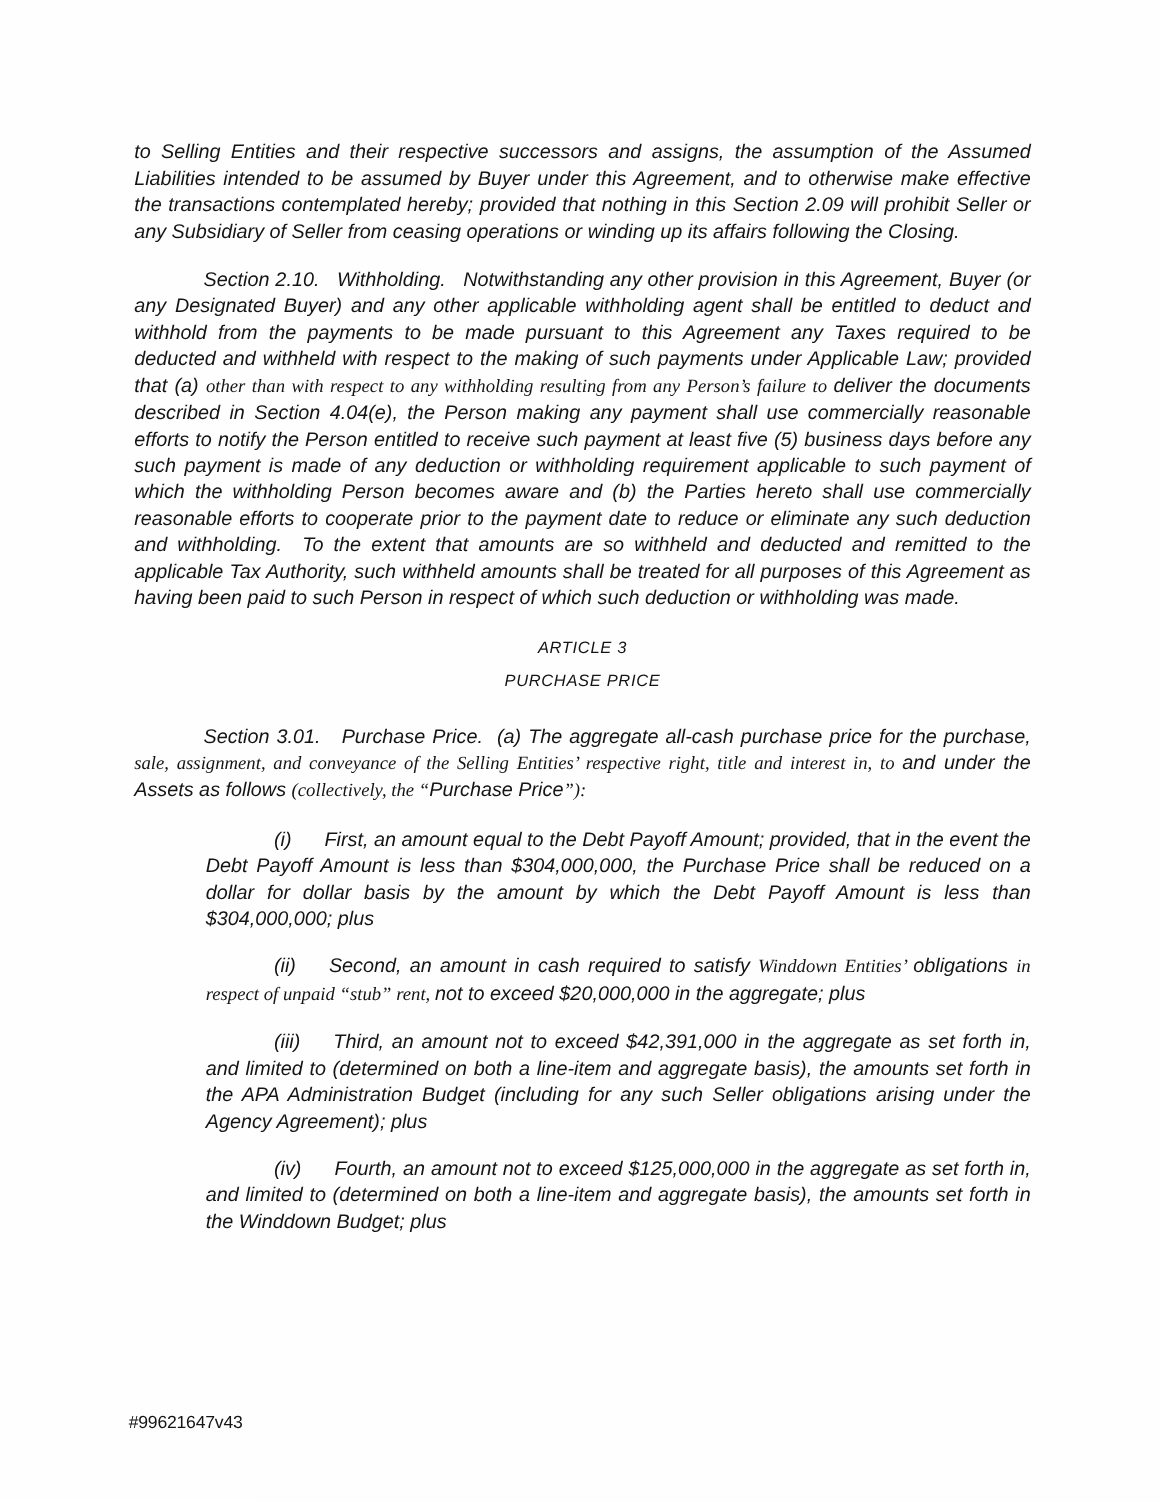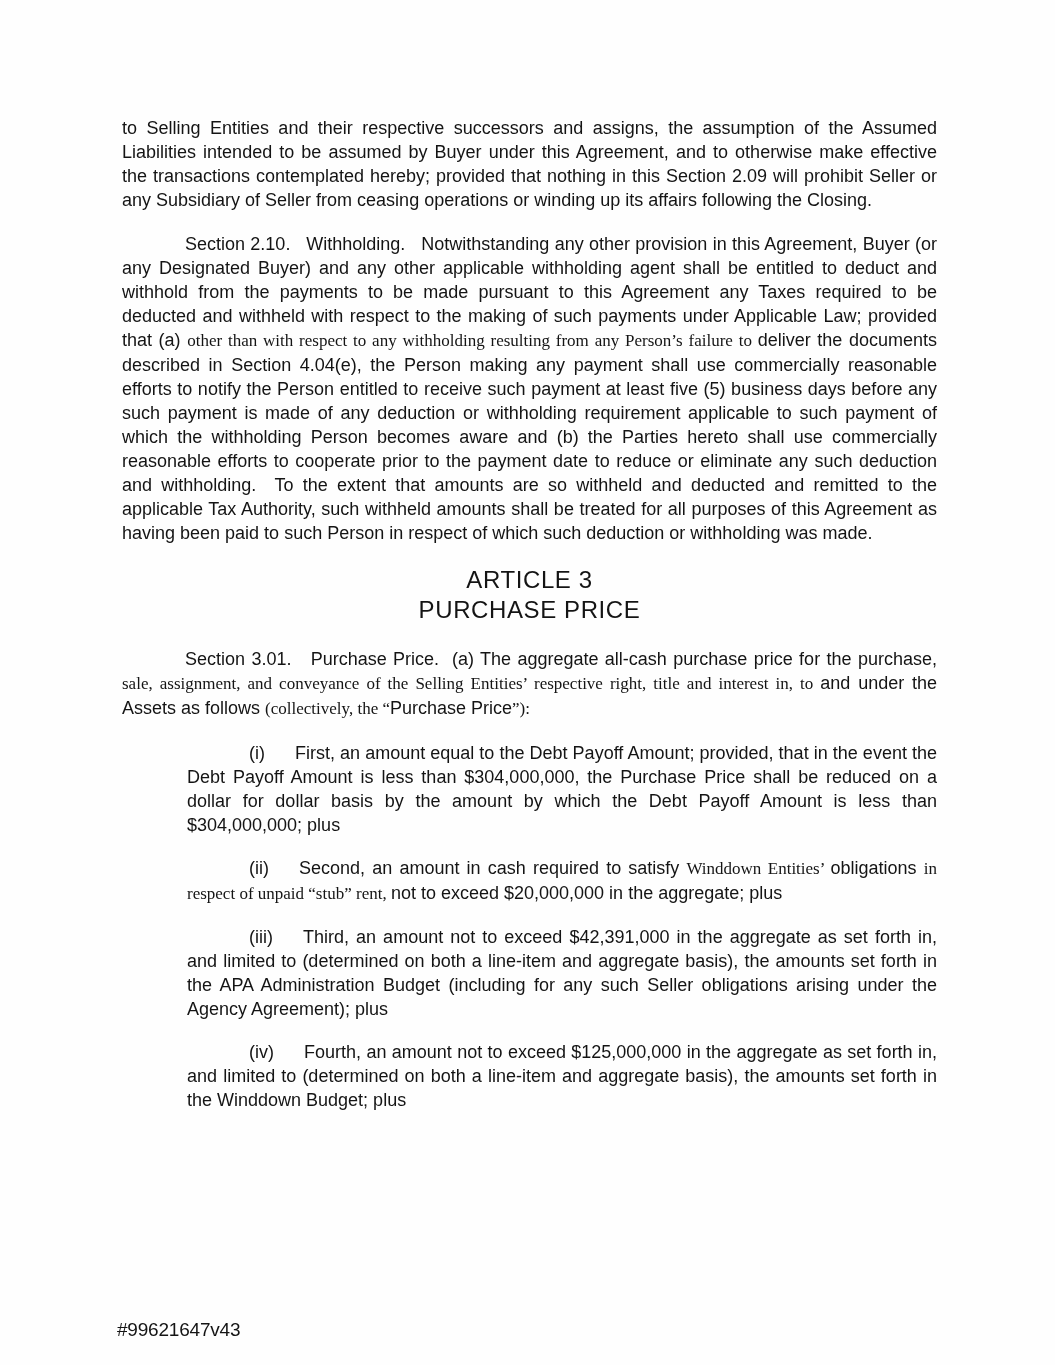--- a/index.html
+++ b/index.html
@@ -13,21 +13,22 @@
     height: 1365px;
     background: #fefefe;
     color: #141414;
     font-family: "Liberation Sans", sans-serif;
     overflow: hidden;
   }
   .content {
     position: absolute;
     left: 122px;
     right: 118px;
-    top: 116px;
+    top: 126px;
+    font-style: italic;
   }
   .para {
     margin: 0 0 20px 0;
     font-size: 18px;
     line-height: 24px;
     text-align: justify;
   }
   .para.indent {
     text-indent: 63px;
   }
@@ -36,21 +37,21 @@
     font-size: 17px;
   }
   .sans {
     font-family: "Liberation Sans", sans-serif;
   }
   .headings {
     margin: 0 0 22px 0;
     text-align: center;
   }
   .heading-line {
-    font-size: 24px;
+    font-size: 15px;
     line-height: 30px;
     letter-spacing: 0.6px;
   }
   .list-item {
     margin: 0 0 19px 65px;
     font-size: 18px;
     line-height: 24px;
     text-align: justify;
     text-indent: 62px;
   }
@@ -64,24 +65,23 @@
     right: 0;
     top: 1256px;
     text-align: center;
     font-size: 18px;
     line-height: 22px;
   }
   .doc-id {
     position: absolute;
     left: 117px;
     top: 1285px;
-    font-size: 19px;
+    font-size: 16px;
     line-height: 18px;
     letter-spacing: -0.2px;
-    margin-top: 36px;
   }
 </style>
 </head>
 <body>
 
 <div class="page">
   <div class="content">
 
     <p class="para"><span class="sans">to Selling Entities and their respective successors and assigns, the assumption of the Assumed Liabilities intended to be assumed by Buyer under this Agreement, and to otherwise make effective the transactions contemplated hereby; provided that nothing in this Section 2.09 will prohibit Seller or any Subsidiary of Seller from ceasing operations or winding up its affairs following the Closing.</span></p>
 

